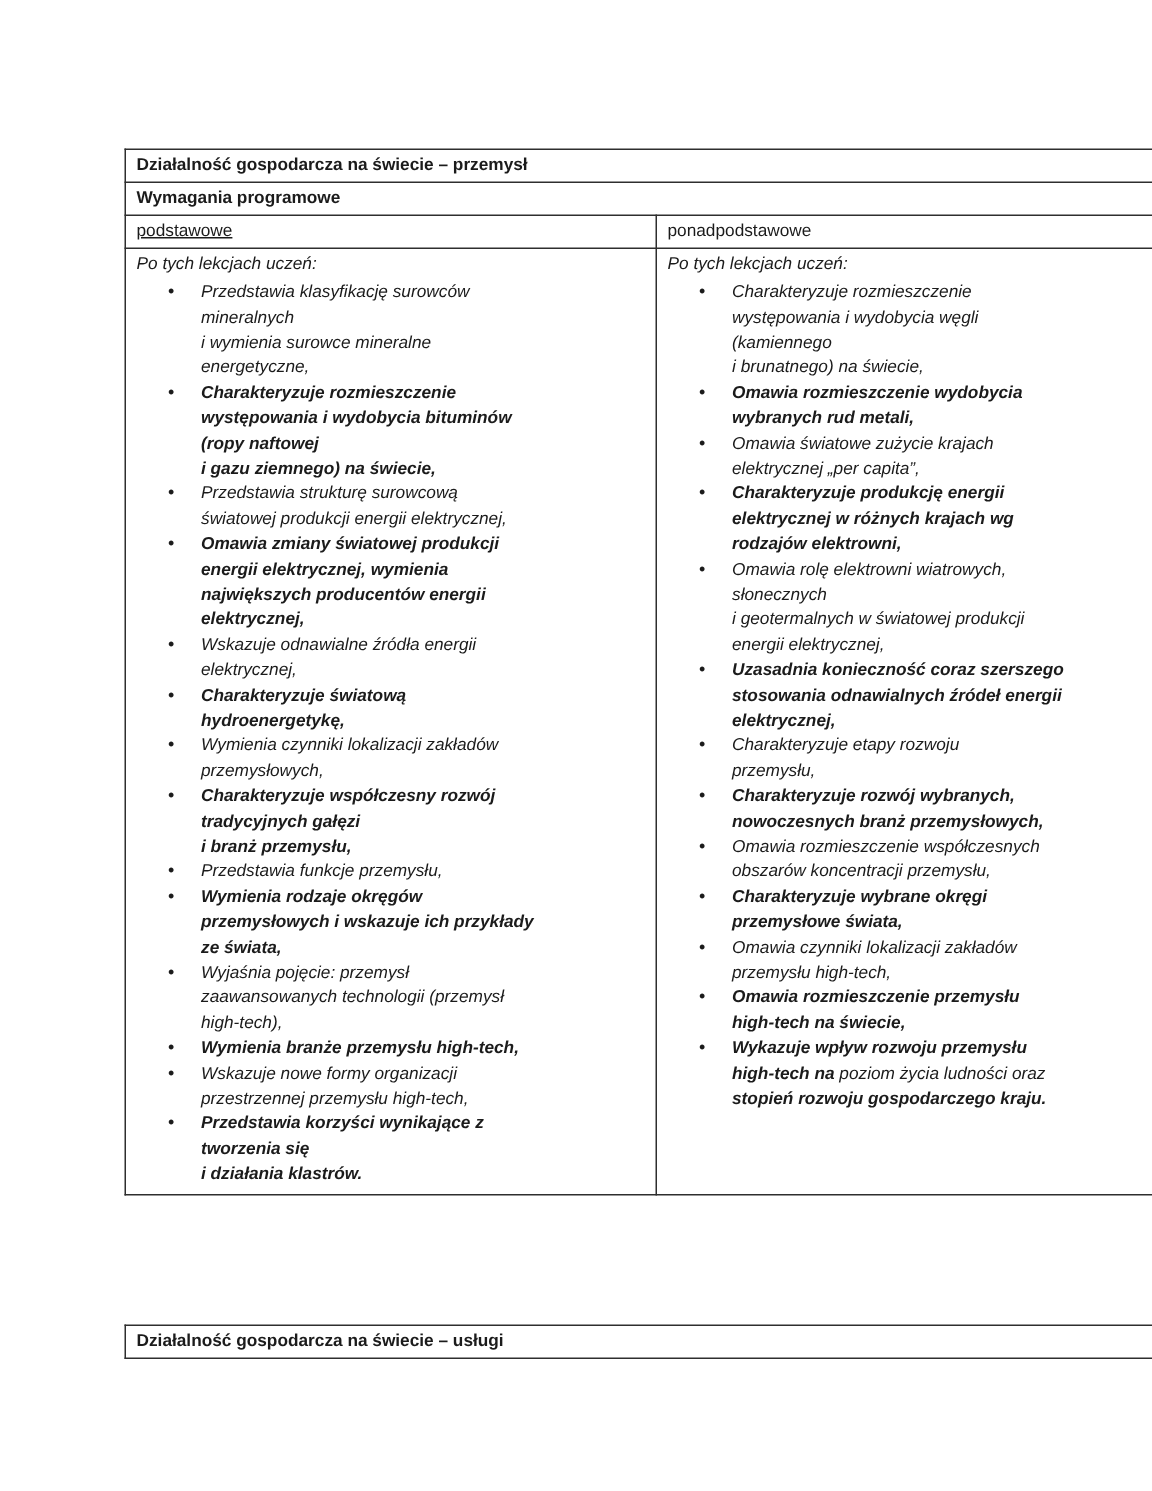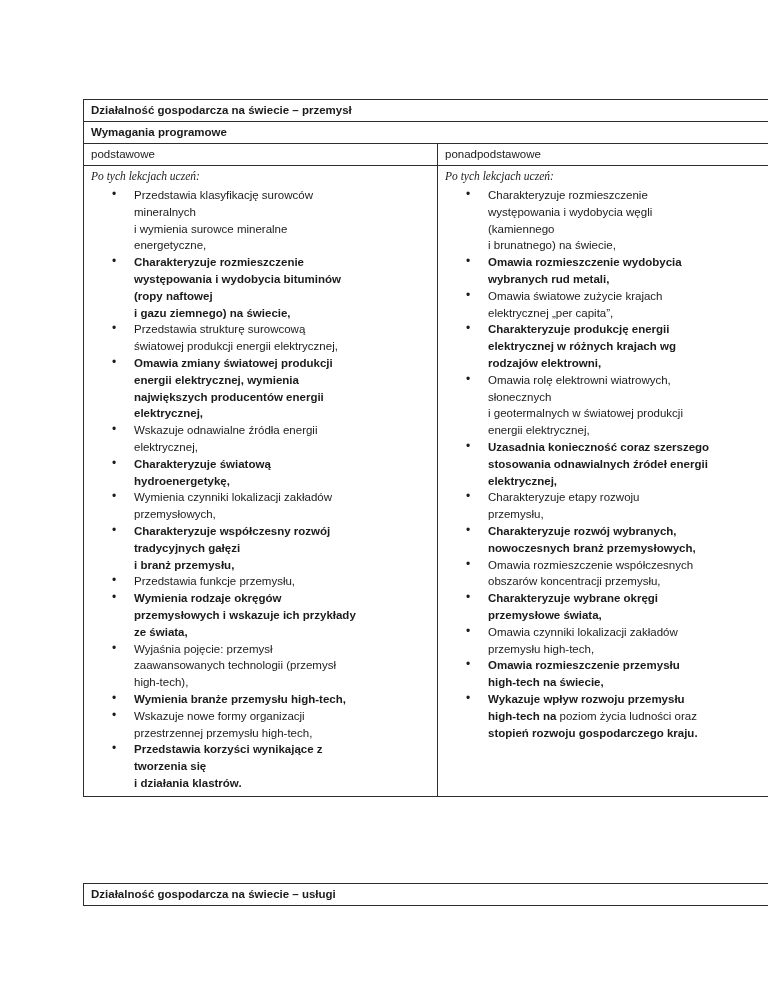--- a/index.html
+++ b/index.html
@@ -26,21 +26,21 @@
   .doc-table td {
     border: 1px solid #2e2e2e;
     padding: 2px 7px;
     font-size: 11.5px;
     vertical-align: top;
     overflow: hidden;
   }
   tr.hdr-row { height: 22px; }
   tr.hdr-row td { line-height: 17px; }
   .bold { font-weight: bold; }
-  .italic { font-style: italic; font-family: Liberation Serif, serif; }
+  .italic { font-style: italic; }
   tr.content-row { height: 631px; }
   td.content-cell { padding: 2px 6px 2px 7px; }
   .intro {
     font-size: 11.5px;
     line-height: 17px;
     margin-bottom: 2px;
   }
   ul.req-list {
     margin: 0;
     padding: 0;
@@ -51,36 +51,36 @@
     padding-left: 43px;
     font-size: 11.5px;
     line-height: 16.8px;
   }
   ul.req-list .dot {
     position: absolute;
     left: 21px;
     top: -1px;
     font-size: 12px;
   }
-  ul.req-list .txt { white-space: pre-line; }
+  ul.req-list .txt { white-space: pre-line; font-style: italic; }
   .seg.bold { font-weight: bold; }
 </style>
 </head>
 <body>
 
 <table class="doc-table" id="industry-table">
   <tbody>
       <tr class="hdr-row">
     <td colspan="2" class="bold">Działalność gospodarcza na świecie – przemysł</td>
   </tr>
   <tr class="hdr-row">
     <td colspan="2" class="bold">Wymagania programowe</td>
   </tr>
   <tr class="hdr-row">
-    <td style="width:301px;">podstawowe</td>
+    <td style="width:301px;text-decoration:underline;">podstawowe</td>
     <td>ponadpodstawowe</td>
   </tr>
   <tr class="content-row">
     <td class="content-cell">
       <div class="intro italic">Po tych lekcjach uczeń:</div>
       <ul class="req-list" id="list-0">
             <li><span class="dot">•</span><span class="txt"><span class="seg">Przedstawia klasyfikację surowców
 mineralnych
 i wymienia surowce mineralne
 energetyczne,</span></span></li>

